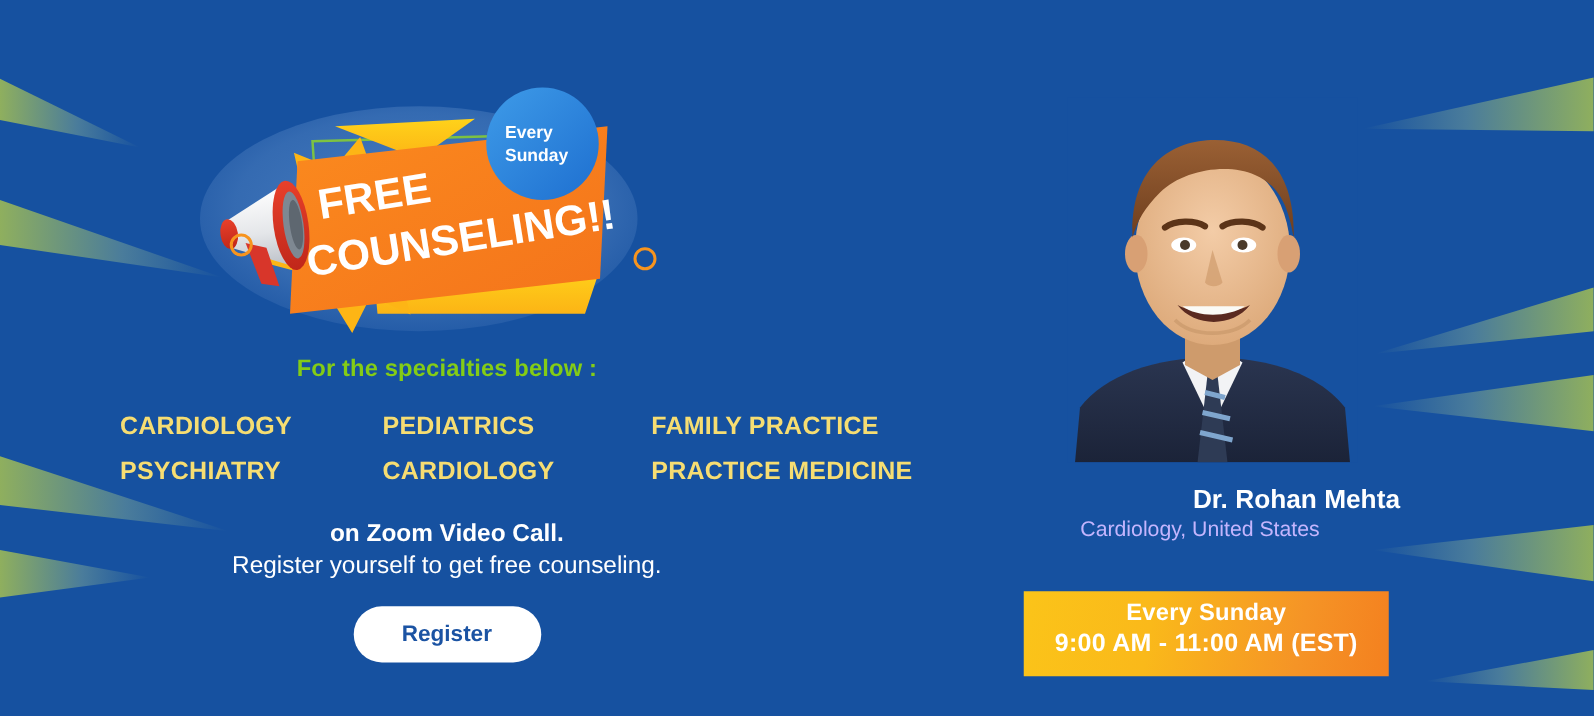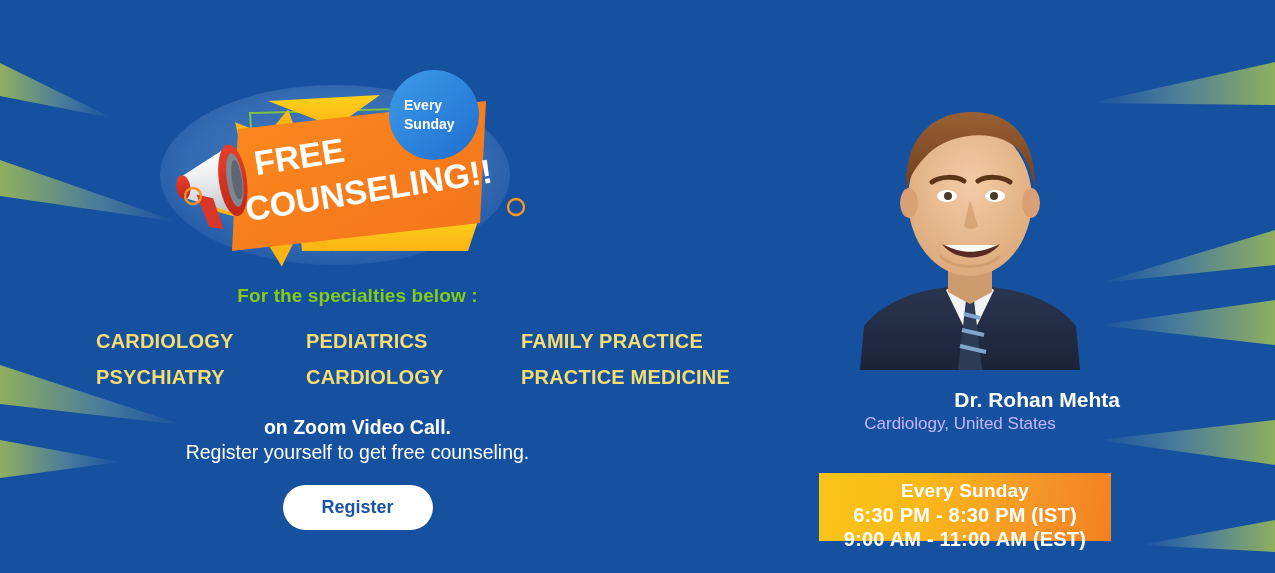--- a/index.html
+++ b/index.html
@@ -239,17 +239,16 @@
 
       <path d="M86,178 C100,192 132,192 146,178" stroke="#C08F62" stroke-width="3" fill="none" opacity=".5"></path>
     </svg>
   </div>
 
   <div class="doc-name">Dr. Rohan Mehta</div>
   <div class="doc-sub">Cardiology, United States</div>
 
   <div class="time-box">
     <div class="tline t0">Every Sunday</div>
-    <div class="tline t1">6:30 PM -  8:30 PM (IST)</div>
     <div class="tline t2">9:00 AM - 11:00 AM (EST)</div>
   </div>
 
 </div>
 
 </body></html>

